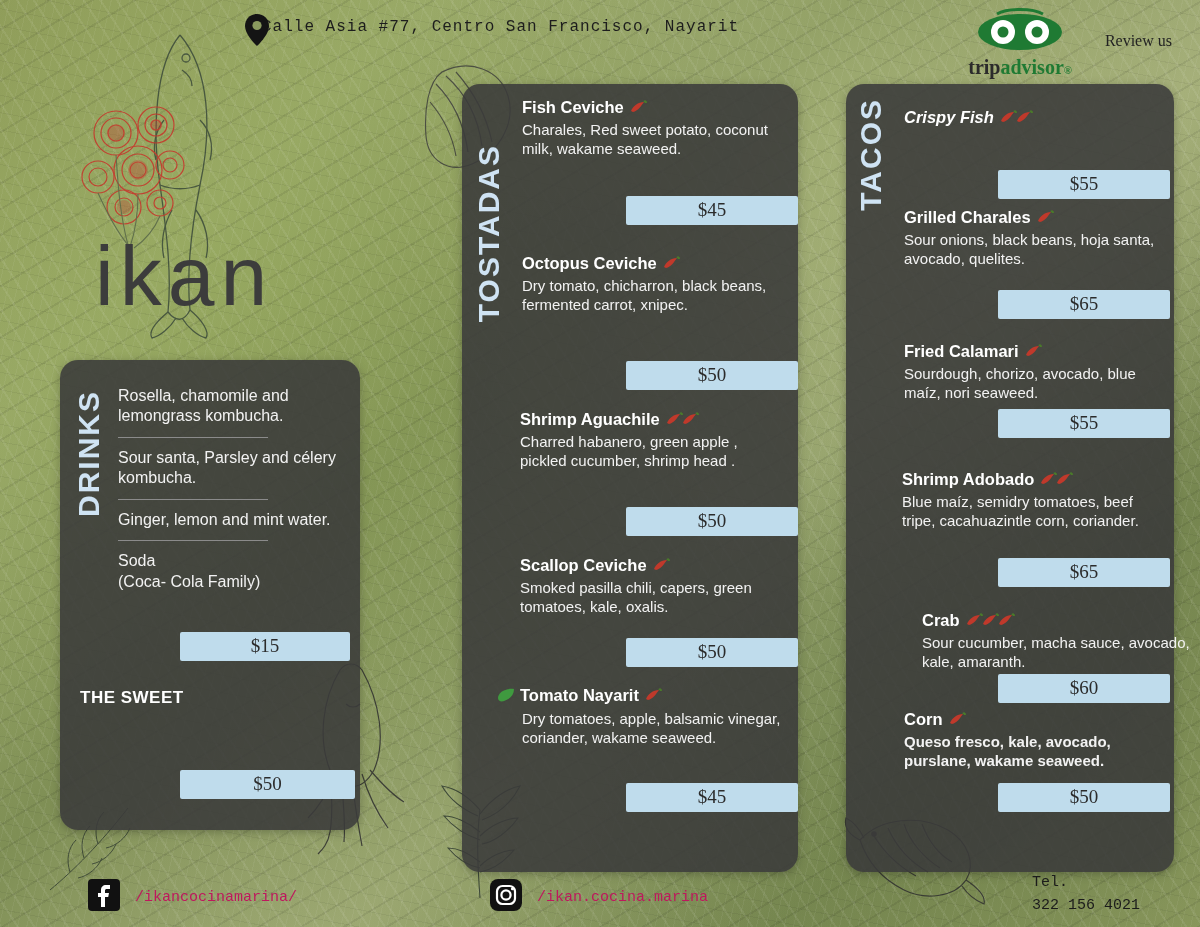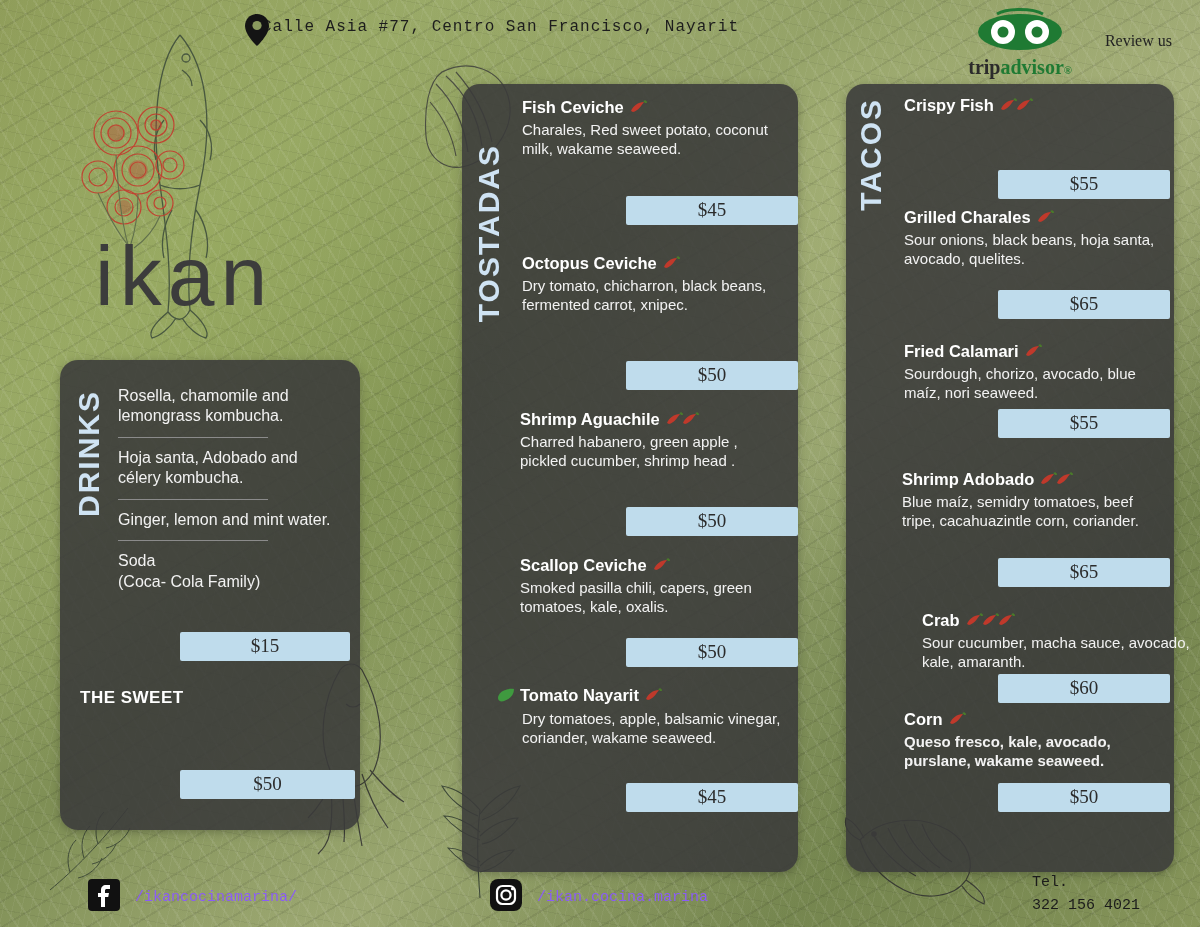--- a/index.html
+++ b/index.html
@@ -45,21 +45,21 @@
   .hdr{
     position:absolute;top:18px;left:262px;width:560px;color:#1d1d1d;
     font-family:"Liberation Mono",monospace;font-size:16px;letter-spacing:1px;
   }
   .brand{
     position:absolute;left:95px;top:228px;font-size:84px;color:#3c3c3c;
     font-family:"Liberation Sans",sans-serif;letter-spacing:6px;font-weight:300;
   }
   .drinks-line{border-bottom:1px solid #8b8b8b;width:150px;margin:10px 0 10px 0;}
   .sweet-title{color:#fff;font-weight:bold;font-size:17px;letter-spacing:.5px;}
-  .social{position:absolute;bottom:16px;color:#8b5cf6;font-family:"Liberation Mono",monospace;font-size:15px;}
+  .social{position:absolute;bottom:16px;color:#be185d;font-family:"Liberation Mono",monospace;font-size:15px;}
   .tel{position:absolute;right:60px;bottom:10px;color:#1b1b1b;font-family:"Liberation Mono",monospace;font-size:15px;text-align:left;line-height:1.5;}
   .ta{position:absolute;right:128px;top:8px;text-align:center;}
   .ta-word{font-family:"Liberation Serif",serif;font-size:20px;font-weight:bold;color:#2b2b2b;}
   .ta-word span{color:#1f7a33;}
   .review{position:absolute;right:28px;top:32px;font-family:"Liberation Serif",serif;font-size:16px;color:#232323;}
 </style>
 </head>
 <body>
 
 <div class="texture"></div>
@@ -201,21 +201,21 @@
 <div class="review">Review us</div>
 
 <div class="brand">ikan</div>
 
 <div class="panel" style="left:60px;top:360px;width:300px;height:470px;">
   <div class="vert-title" style="left:12px;top:30px;">DRINKS</div>
 
   <div style="position:absolute;left:58px;top:24px;width:220px;">
     <div class="item-desc" style="font-size:16px;">Rosella, chamomile and lemongrass kombucha.</div>
     <div class="drinks-line"></div>
-    <div class="item-desc" style="font-size:16px;">Hoja santa, Adobado and célery kombucha.</div>
+    <div class="item-desc" style="font-size:16px;">Sour santa, Parsley and célery kombucha.</div>
     <div class="drinks-line"></div>
     <div class="item-desc" style="font-size:16px;">Ginger, lemon and mint water.</div>
     <div class="drinks-line"></div>
     <div class="item-desc" style="font-size:16px;white-space:pre-line;">Soda
  (Coca- Cola Family)</div>
   </div>
 
   <div class="price" style="position:absolute;left:120px;top:272px;width:170px;">$15</div>
 
   <div class="sweet-title" style="position:absolute;left:20px;top:328px;">THE SWEET</div>
@@ -280,21 +280,21 @@
           </svg></span>
     </div>
     <div class="item-desc" style="margin-left:26px;">Dry tomatoes, apple, balsamic vinegar, coriander, wakame seaweed.</div>
   </div>
   <div class="price" style="position:absolute;left:164px;top:699px;width:172px;">$45</div>
 </div>
 
 <div class="panel" style="left:846px;top:84px;width:328px;height:788px;">
   <div class="vert-title" style="left:8px;top:14px;">TACOS</div>
 
-  <div class="item" style="position:absolute;left:58px;top:12px;width:256px;">
+  <div class="item" style="position:absolute;left:58px;top:24px;width:256px;font-style:italic;">
     <div><span class="item-name">Crispy Fish</span><span class="chili">
       <svg width="34" height="14" viewBox="0 0 34 14">
             <path d="M2 11 C4 6 9 2 15 2 C12 6 9 11 4 12 Z" fill="#c0392b"></path>
             <path d="M15 2 C16 1 17 1 17 3" stroke="#4a7a2a" stroke-width="2" fill="none"></path>
             <path d="M18 11 C20 6 25 2 31 2 C28 6 25 11 20 12 Z" fill="#c0392b"></path>
             <path d="M31 2 C32 1 33 1 33 3" stroke="#4a7a2a" stroke-width="2" fill="none"></path>
           </svg></span></div>
   </div>
   <div class="price" style="position:absolute;left:152px;top:86px;width:172px;">$55</div>
 

